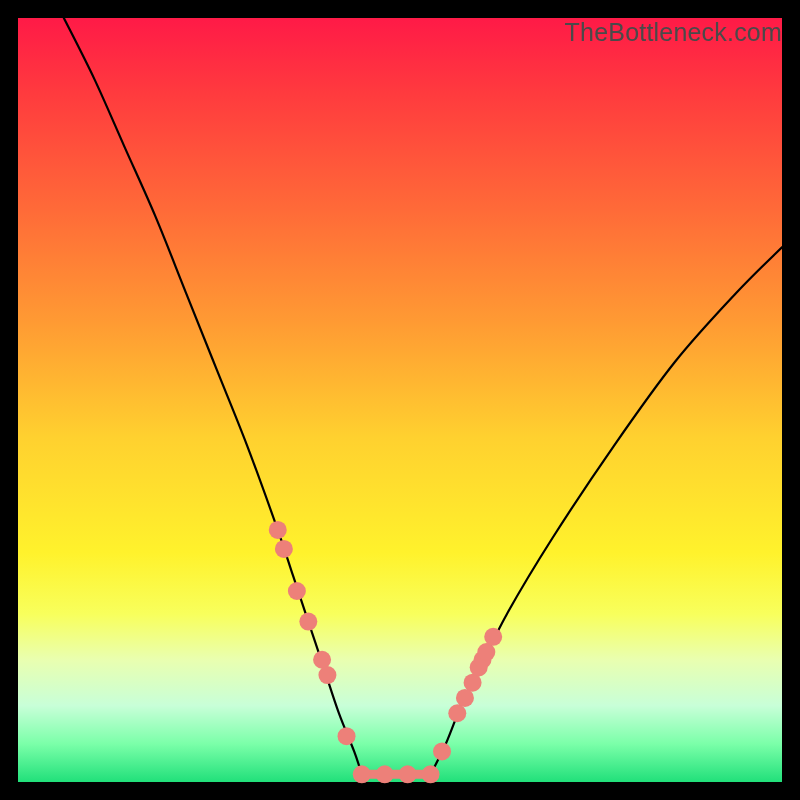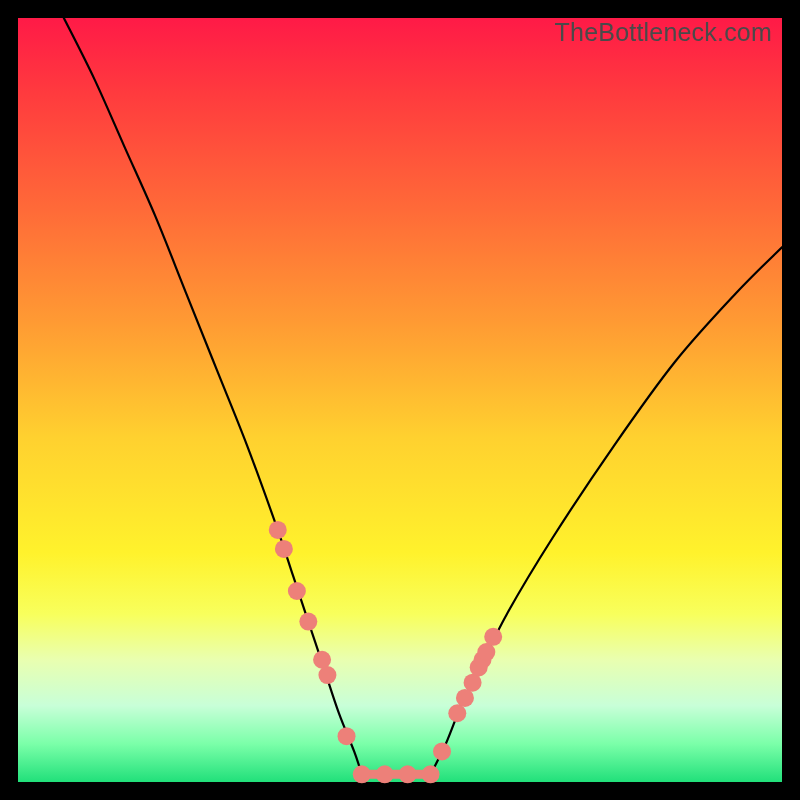--- a/index.html
+++ b/index.html
@@ -27,21 +27,21 @@
       #f8ff5c 78%,
       #e9ffb0 84%,
       #c8ffd8 90%,
       #7bffa9 95%,
       #21e07a 100%
     );
   }
   .watermark {
     position: absolute;
     top: 0px;
-    right: 10px;
+    right: 0;
     color: #4a4a4a;
     font-size: 25px;
     font-weight: 500;
     letter-spacing: 0.2px;
     user-select: none;
   }
   svg.plot {
     position: absolute;
     left: 0;
     top: 0;

